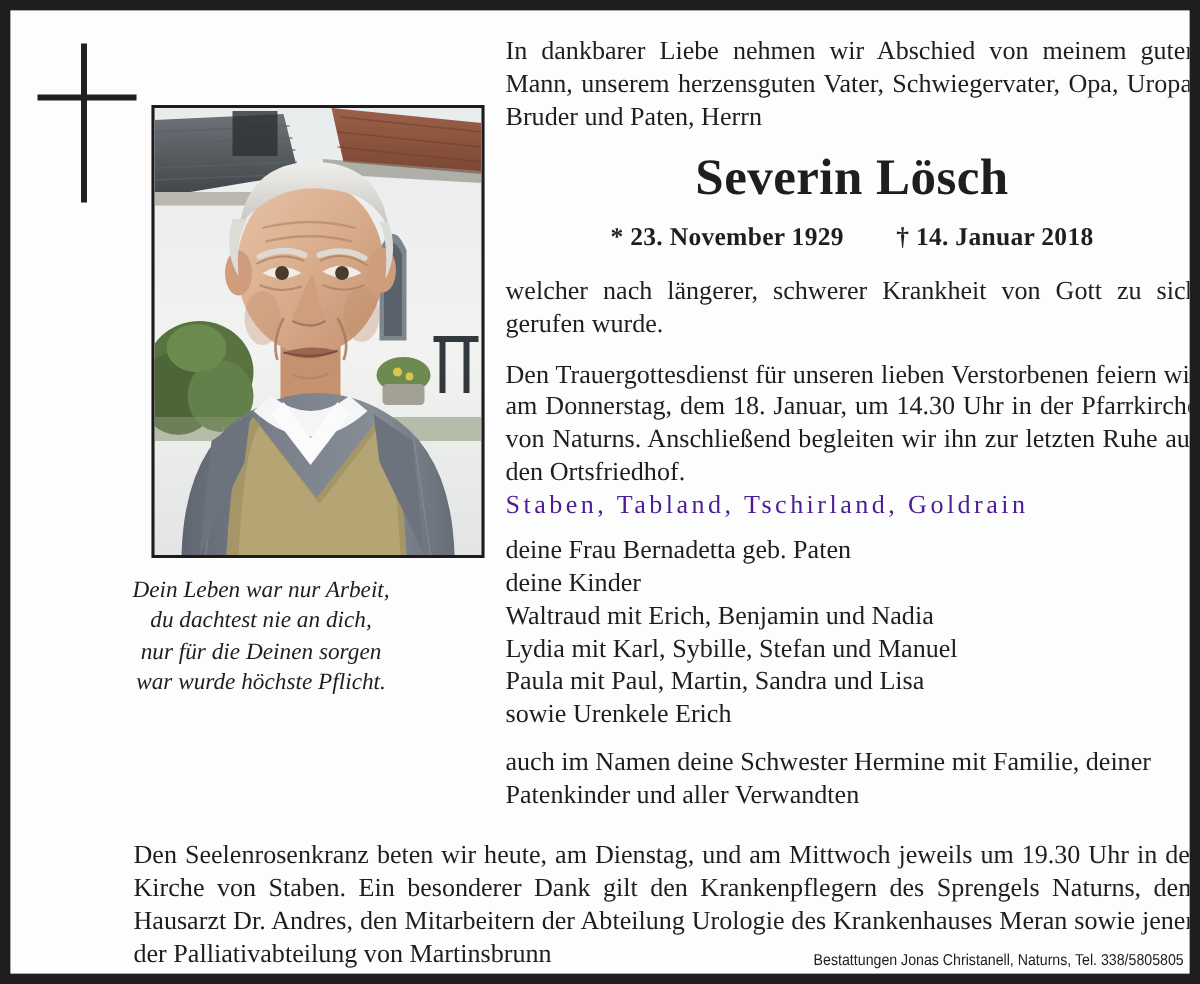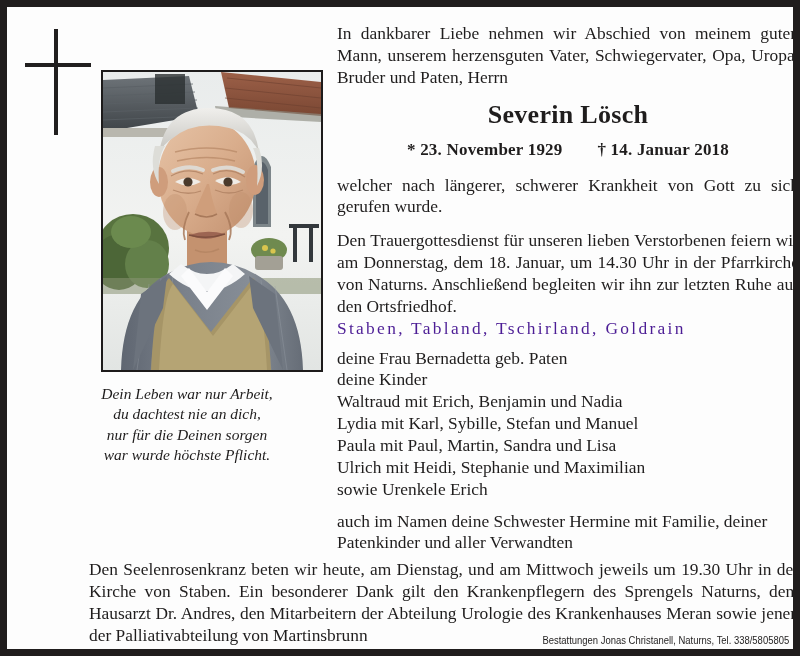--- a/index.html
+++ b/index.html
@@ -61,21 +61,21 @@
     background: #b9c2c6;
     overflow: hidden;
   }
   .photo {
     position: absolute;
     inset: 0;
     overflow: hidden;
   }
   .caption {
     position: absolute;
-    left: 16px;
+    left: 3px;
     top: 322px;
     width: 300px;
     text-align: center;
     font-style: italic;
     font-size: 15.5px;
     line-height: 1.32;
     color: #1f1d1d;
   }
   .caption div { white-space: nowrap; }
 
@@ -88,21 +88,21 @@
     color: #1f1d1d;
   }
   .intro {
     font-size: 17.4px;
     line-height: 1.25;
     text-align: justify;
   }
   .deceased-name {
     text-align: center;
     font-weight: bold;
-    font-size: 26px;
+    font-size: 34px;
     letter-spacing: 0.3px;
     margin-top: 13px;
     line-height: 1.05;
   }
   .dates {
     text-align: center;
     font-weight: bold;
     font-size: 17px;
     margin-top: 11px;
     letter-spacing: 0.2px;
@@ -352,23 +352,20 @@
 
         <div>
           <span class="b">Waltraud</span><span class="r"> mit </span><span class="b">Erich, Benjamin</span><span class="r"> und </span><span class="b">Nadia</span>
         </div>
         <div>
           <span class="b">Lydia</span><span class="r"> mit </span><span class="b">Karl, Sybille, Stefan</span><span class="r"> und </span><span class="b">Manuel</span>
         </div>
         <div>
           <span class="b">Paula</span><span class="r"> mit </span><span class="b">Paul, Martin, Sandra</span><span class="r"> und </span><span class="b">Lisa</span>
         </div>
-        <div>
-          <span class="b">Ulrich</span><span class="r"> mit </span><span class="b">Heidi, Stephanie</span><span class="r"> und </span><span class="b">Maximilian</span>
-        </div>
 
         <div>
           <span class="r">sowie Urenkele </span><span class="b">Erich</span>
         </div>
       </div>
 
       <div class="closing">
         <span class="r">auch im Namen deine Schwester </span><span class="b">Hermine</span><span class="r"> mit Familie, deiner Patenkinder und aller Verwandten</span>
       </div>
     </div>

